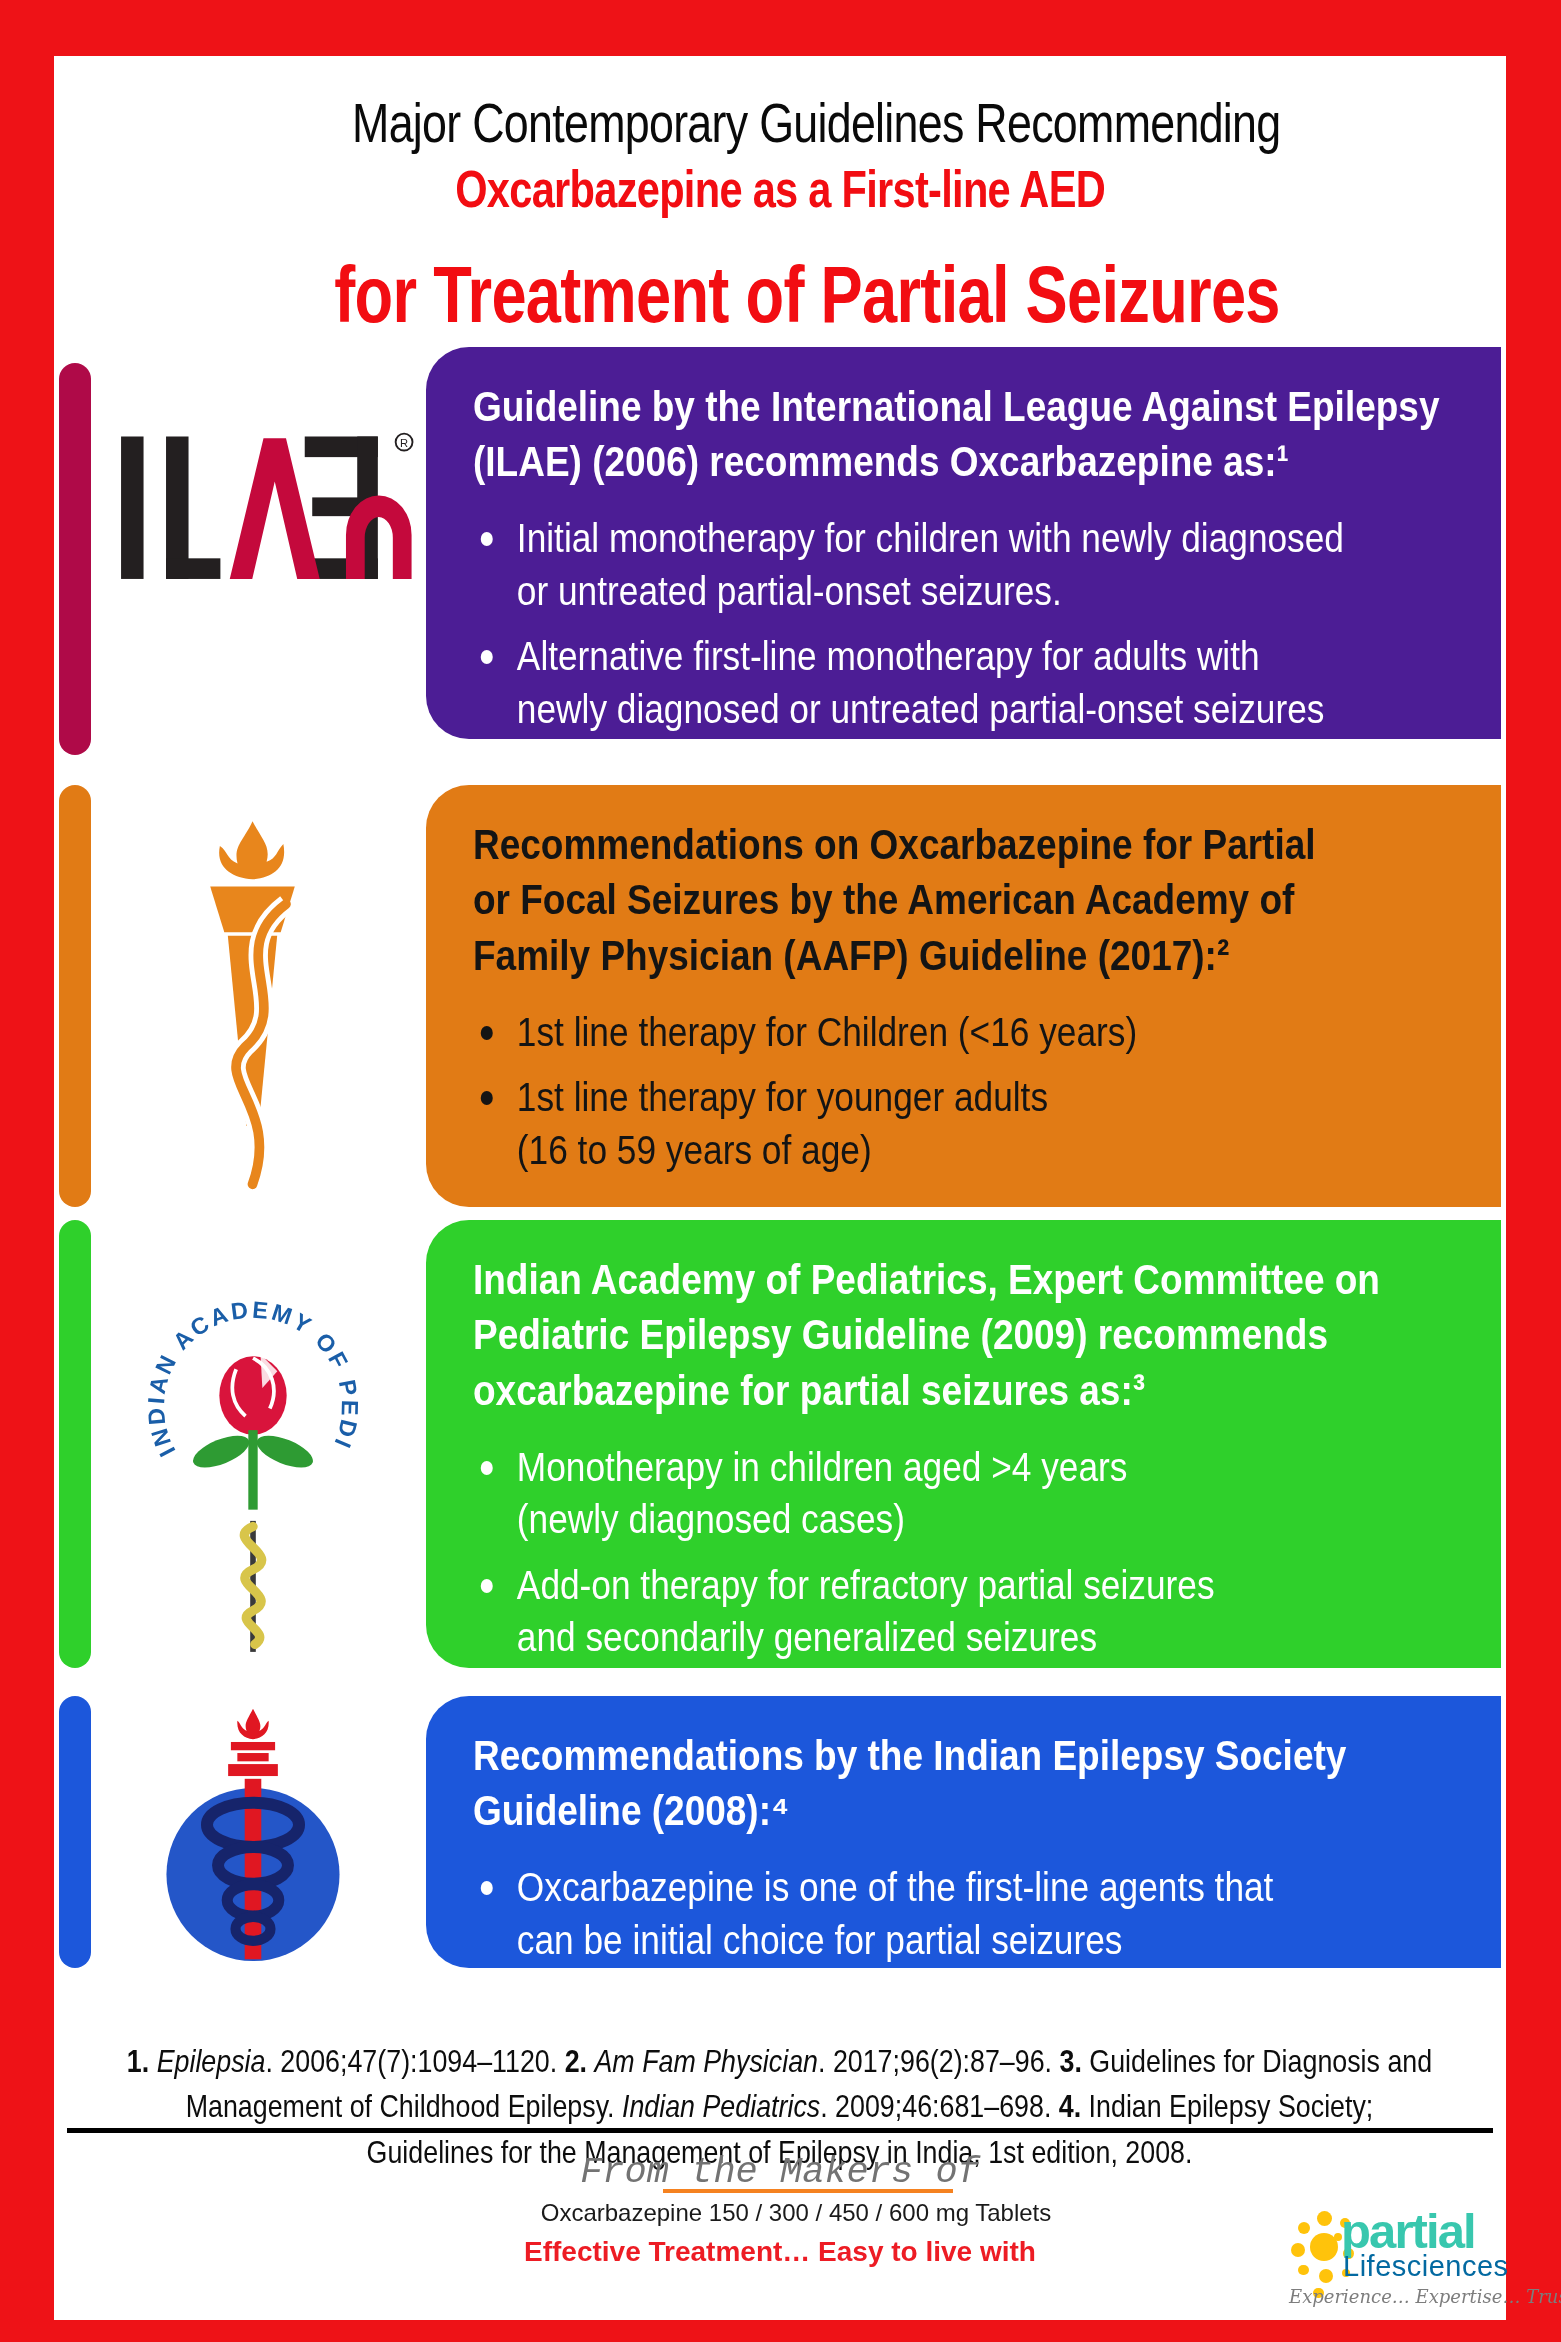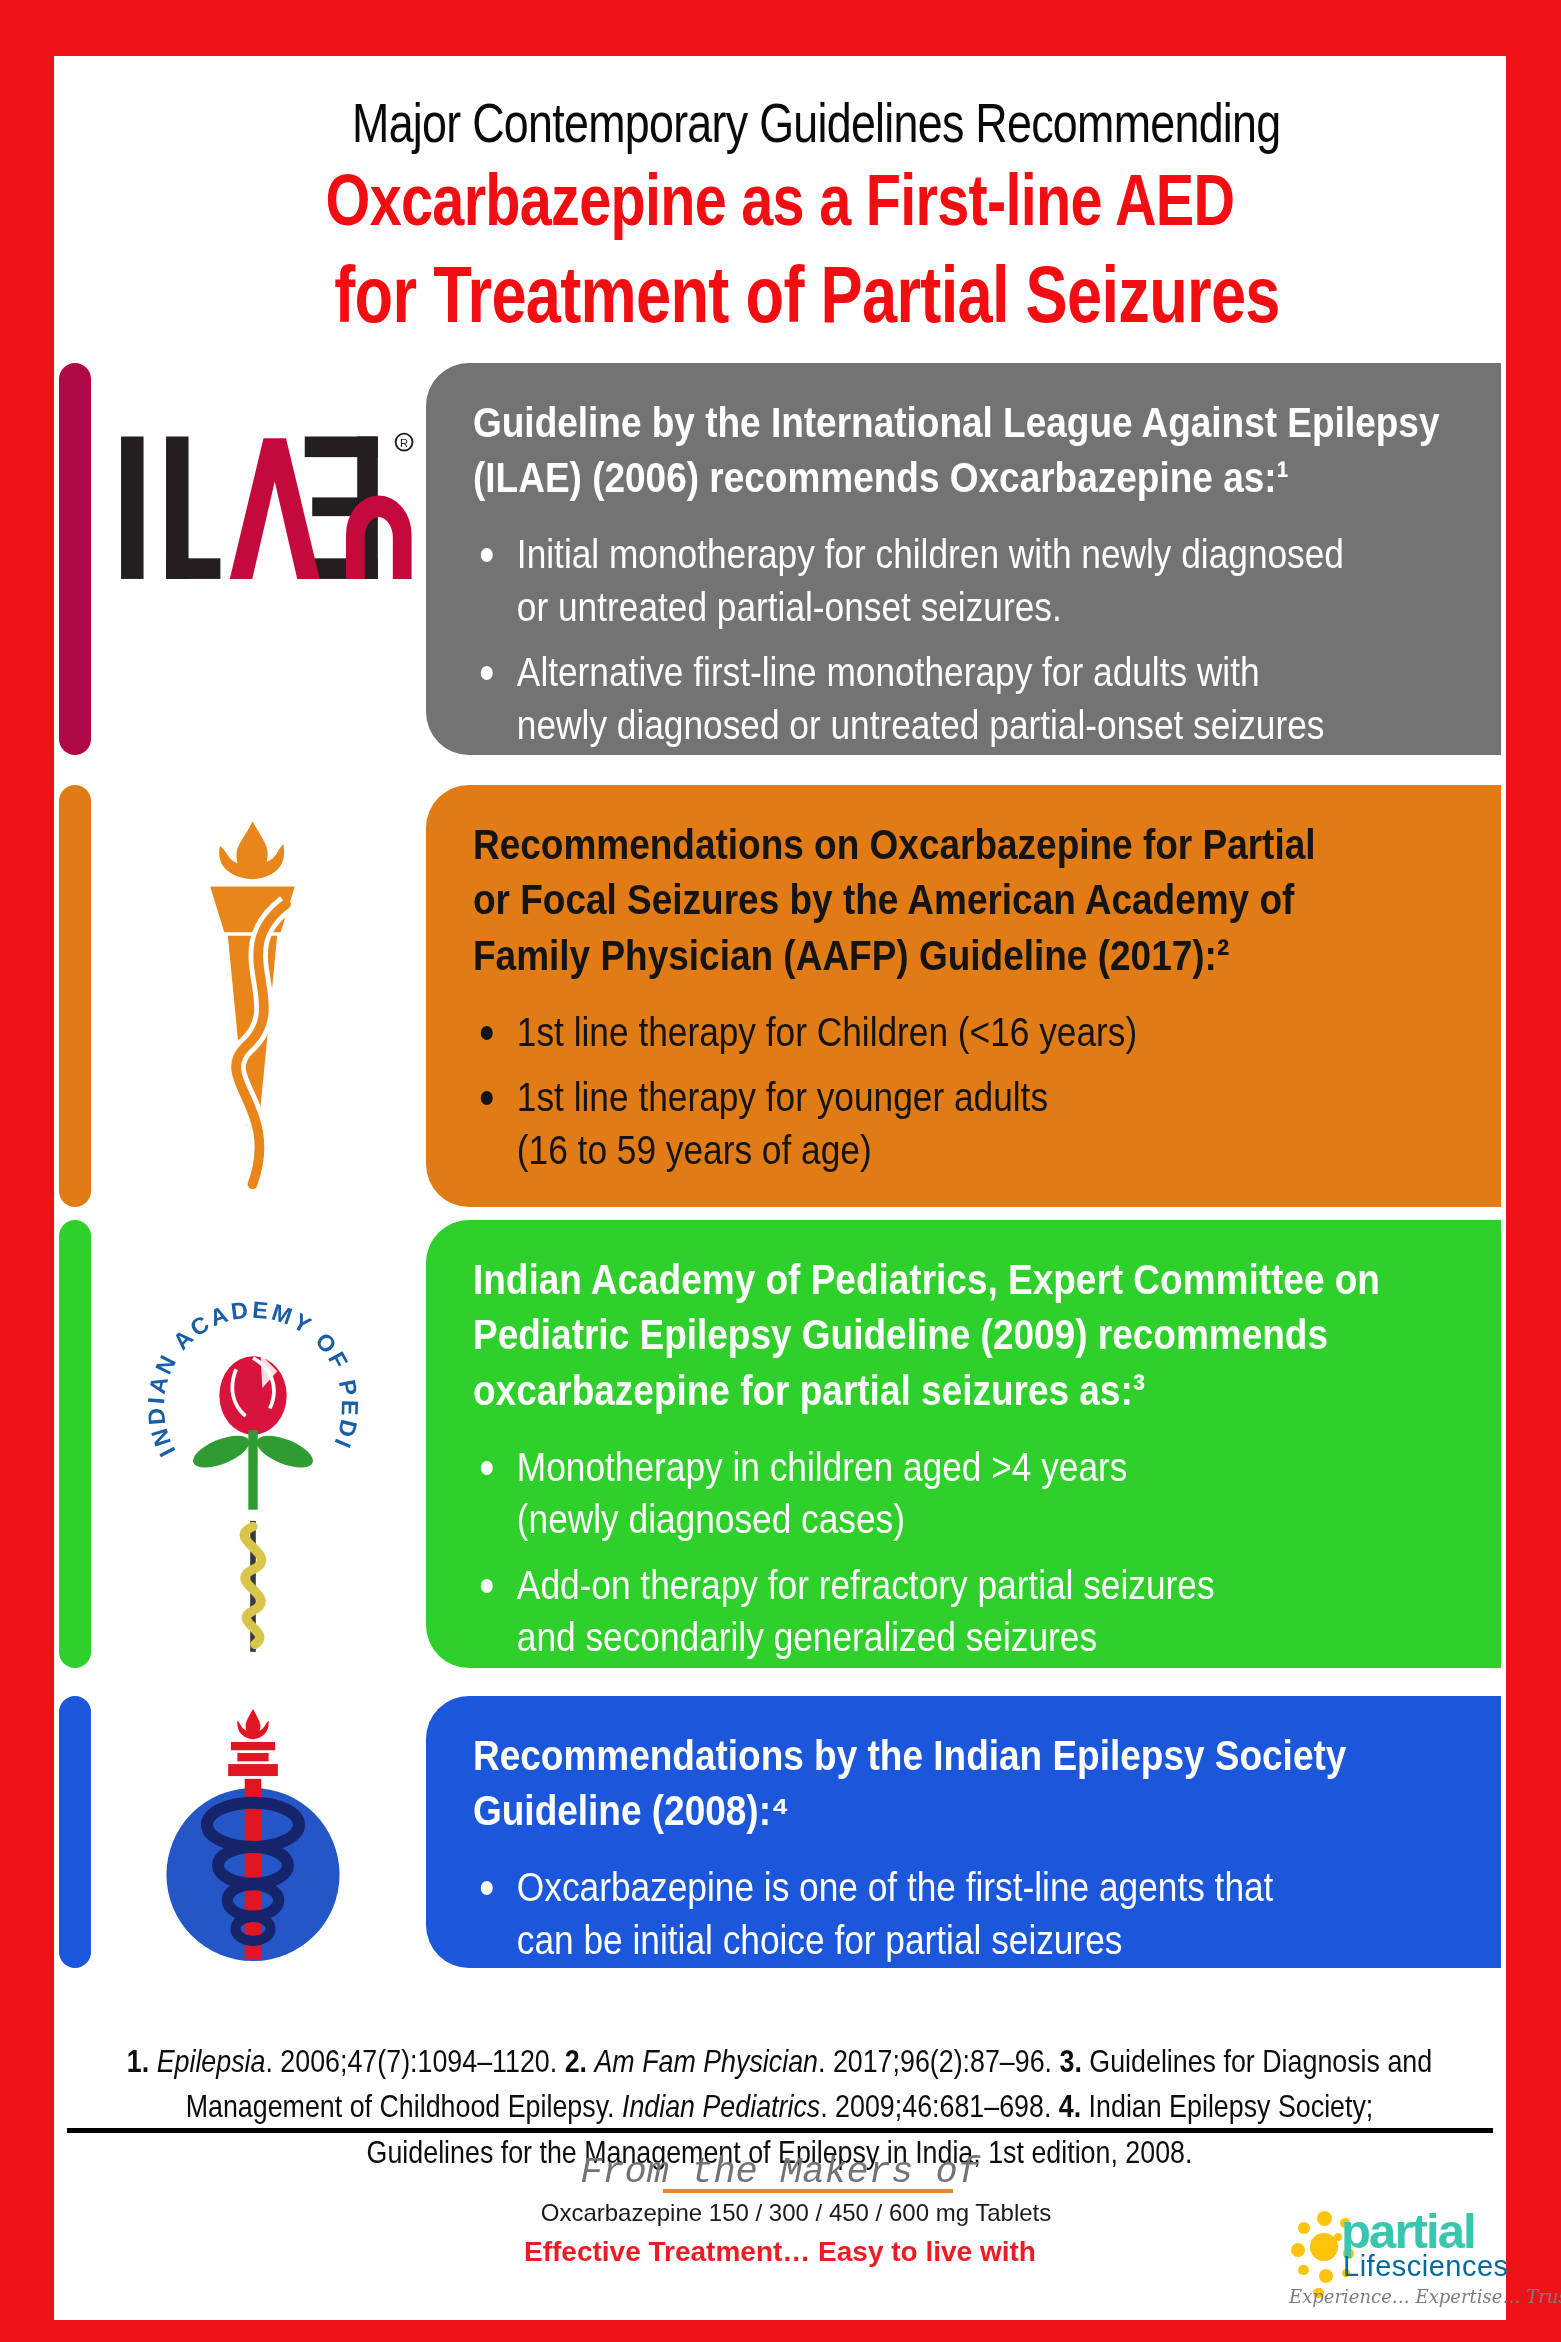--- a/index.html
+++ b/index.html
@@ -5,21 +5,21 @@
   html,body{margin:0;padding:0;}
   body{width:1562px;height:2342px;position:relative;overflow:hidden;
        font-family:"Liberation Sans","DejaVu Sans",sans-serif;}
   .frame{position:absolute;left:0;top:0;width:1562px;height:2342px;}
   .canvas{position:absolute;left:54px;top:56px;width:1452px;height:2264px;background:#ffffff;}
 
   
   .tl{position:absolute;left:0;width:1452px;text-align:center;white-space:nowrap;}
   .scx{display:inline-block;transform:scaleX(0.80);transform-origin:50% 50%;}
   .t1{top:34px;font-size:56px;font-weight:400;color:#0a0a0a;letter-spacing:-0.9px;padding-left:36px;}
-  .t2{top:103px;font-size:72px;font-weight:700;letter-spacing:-0.9px;}
+  .t2{top:103px;font-size:52px;font-weight:700;letter-spacing:-0.9px;}
   .t3{top:193px;font-size:79px;font-weight:700;letter-spacing:-0.9px;}
 
   
   .bar{position:absolute;left:4.7px;width:32px;border-radius:16px;}
   .card{position:absolute;left:372px;width:1075px;border-radius:43px 0 0 43px;box-sizing:border-box;padding:32px 0 0 47px;}
   .cinner{transform:scaleX(0.86);transform-origin:0 0;width:1190px;}
   .chead{font-weight:700;font-size:43px;line-height:1.29;margin:0;}
   .hl{display:block;white-space:nowrap;}
   .blist{list-style:none;margin:22.5px 0 0 0;padding:0;}
   .blist li{position:relative;padding-left:51px;margin-bottom:13px;font-size:41px;line-height:1.28;}
@@ -76,21 +76,21 @@
       <rect x="196" y="8" width="78" height="22" fill="#231F20"></rect>
       <rect x="204" y="73" width="70" height="20" fill="#231F20"></rect>
       <rect x="196" y="138" width="78" height="22" fill="#231F20"></rect>
       <rect x="252" y="8" width="22" height="152" fill="#231F20"></rect>
       <path d="M240 160 V113 A35 42 0 0 1 310 113 V160 H290 V116 A15 22 0 0 0 260 116 V160 Z" fill="#C4093C"></path>
       <path d="M116 160 L152 10 L176 10 L212 160 L188 160 L164 56 L140 160 Z" fill="#C4093C"></path>
       <circle cx="302" cy="14" r="9" fill="none" stroke="#231F20" stroke-width="2"></circle>
       <text x="302" y="19" font-size="12" text-anchor="middle" fill="#231F20">R</text>
     </svg>
   </div>
-  <div class="card" style="top: 307px; height: 392px; background: #737373; color: rgb(255, 255, 255);">
+  <div class="card" style="top: 291px; height: 392px; background: #4c1d95; color: rgb(255, 255, 255);">
     <div class="cinner">
       <h2 class="chead">
         <span class="hl">Guideline by the International League Against Epilepsy</span>
         <span class="hl">(ILAE) (2006) recommends Oxcarbazepine as:¹</span>
       </h2>
       <ul class="blist">
         <li>
           <span class="bl">Initial monotherapy for children with newly diagnosed</span>
           <span class="bl">or untreated partial-onset seizures.</span>
         </li>

